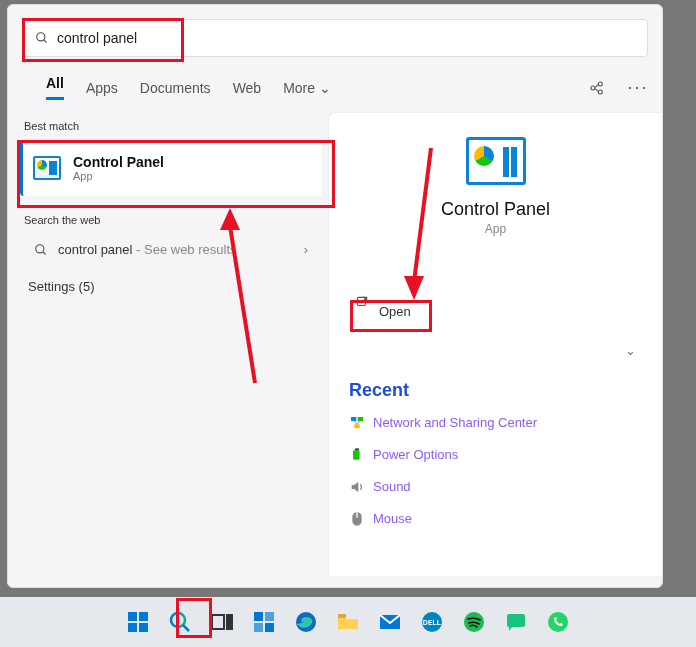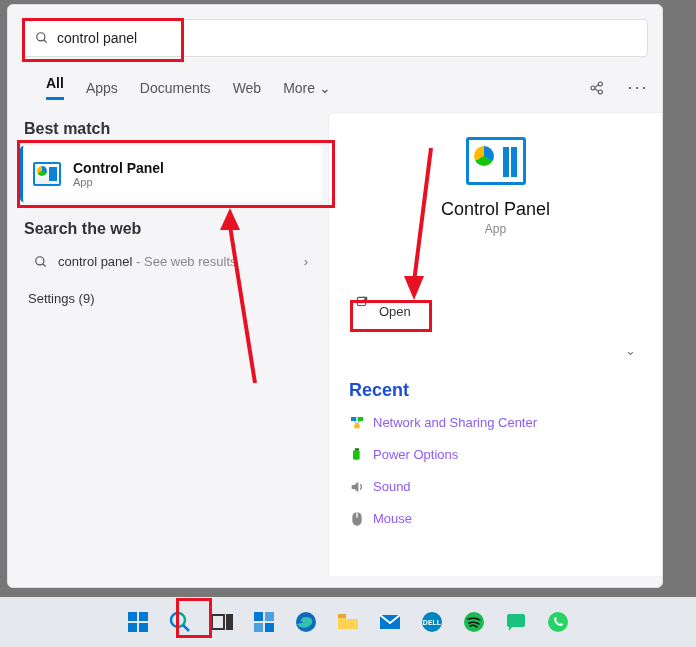--- a/index.html
+++ b/index.html
@@ -22,21 +22,21 @@
   .tab { cursor: pointer; }
   .tab.active { color: #111; font-weight: 600; border-bottom: 3px solid #0078d4; padding-bottom: 6px; }
   .tabs .spacer { flex: 1; }
   .dots { font-size: 18px; color: #555; cursor: pointer; letter-spacing: 1px; }
   .share-ic { width:16px; height:16px; }
   
   .columns { display: flex; height: 468px; }
   .left { width: 320px; padding: 4px 0 0 6px; }
   .right { flex: 1; background: #fff; border-left: 1px solid #eee; border-top: 1px solid #eee; border-radius: 6px 0 0 0; margin-top: 4px; display:flex; flex-direction:column; }
   
-  .sec-label { font-size: 16px; font-weight: 700; color: #333; padding: 8px 10px 6px 10px; }
+  .sec-label { font-size: 11px; font-weight: 400; color: #333; padding: 8px 10px 6px 10px; }
   
   .best-match {
     background: #fff; border-radius: 4px; margin: 2px 6px 10px 6px;
     display: flex; align-items: center; padding: 10px 10px; gap: 12px;
     border-left: 3px solid #0078d4; position: relative; height:56px;
   }
   .cp-icon-sm { width: 28px; height: 24px; border: 2px solid #0a84d8; background: linear-gradient(#fff,#f0f0f0); position: relative; border-radius:2px; }
   .cp-icon-sm::before { content:""; position:absolute; left:2px; top:2px; width:10px; height:10px; background: conic-gradient(#0a84d8 0 120deg,#16c60c 120deg 240deg,#ffb900 240deg); border-radius:50%; }
   .cp-icon-sm::after { content:""; position:absolute; right:2px; top:3px; width:4px; height:14px; background:#0a84d8; box-shadow: -4px 0 0 #0a84d8; }
   .bm-text { display:flex; flex-direction:column; }
@@ -128,21 +128,21 @@
       <div class="sec-label">Search the web</div>
       <div class="web-row">
         <svg class="search-icon" viewBox="0 0 24 24" fill="none" stroke="#555" stroke-width="2">
             <circle cx="10" cy="10" r="7"></circle>
             <line x1="20" y1="20" x2="15" y2="15"></line>
           </svg>
         <span class="web-text"><span>control panel</span><span class="web-sub"> - See web results</span></span>
         <span class="chev">›</span>
       </div>
 
-      <div class="settings-row">Settings (9)</div>
+      <div class="settings-row">Settings (5)</div>
     </div>
 
     <div class="right">
       <div class="hero">
         <div class="cp-icon-lg"></div>
         <div class="hero-title">Control Panel</div>
         <div class="hero-sub">App</div>
       </div>
 
       <div class="open-row">

